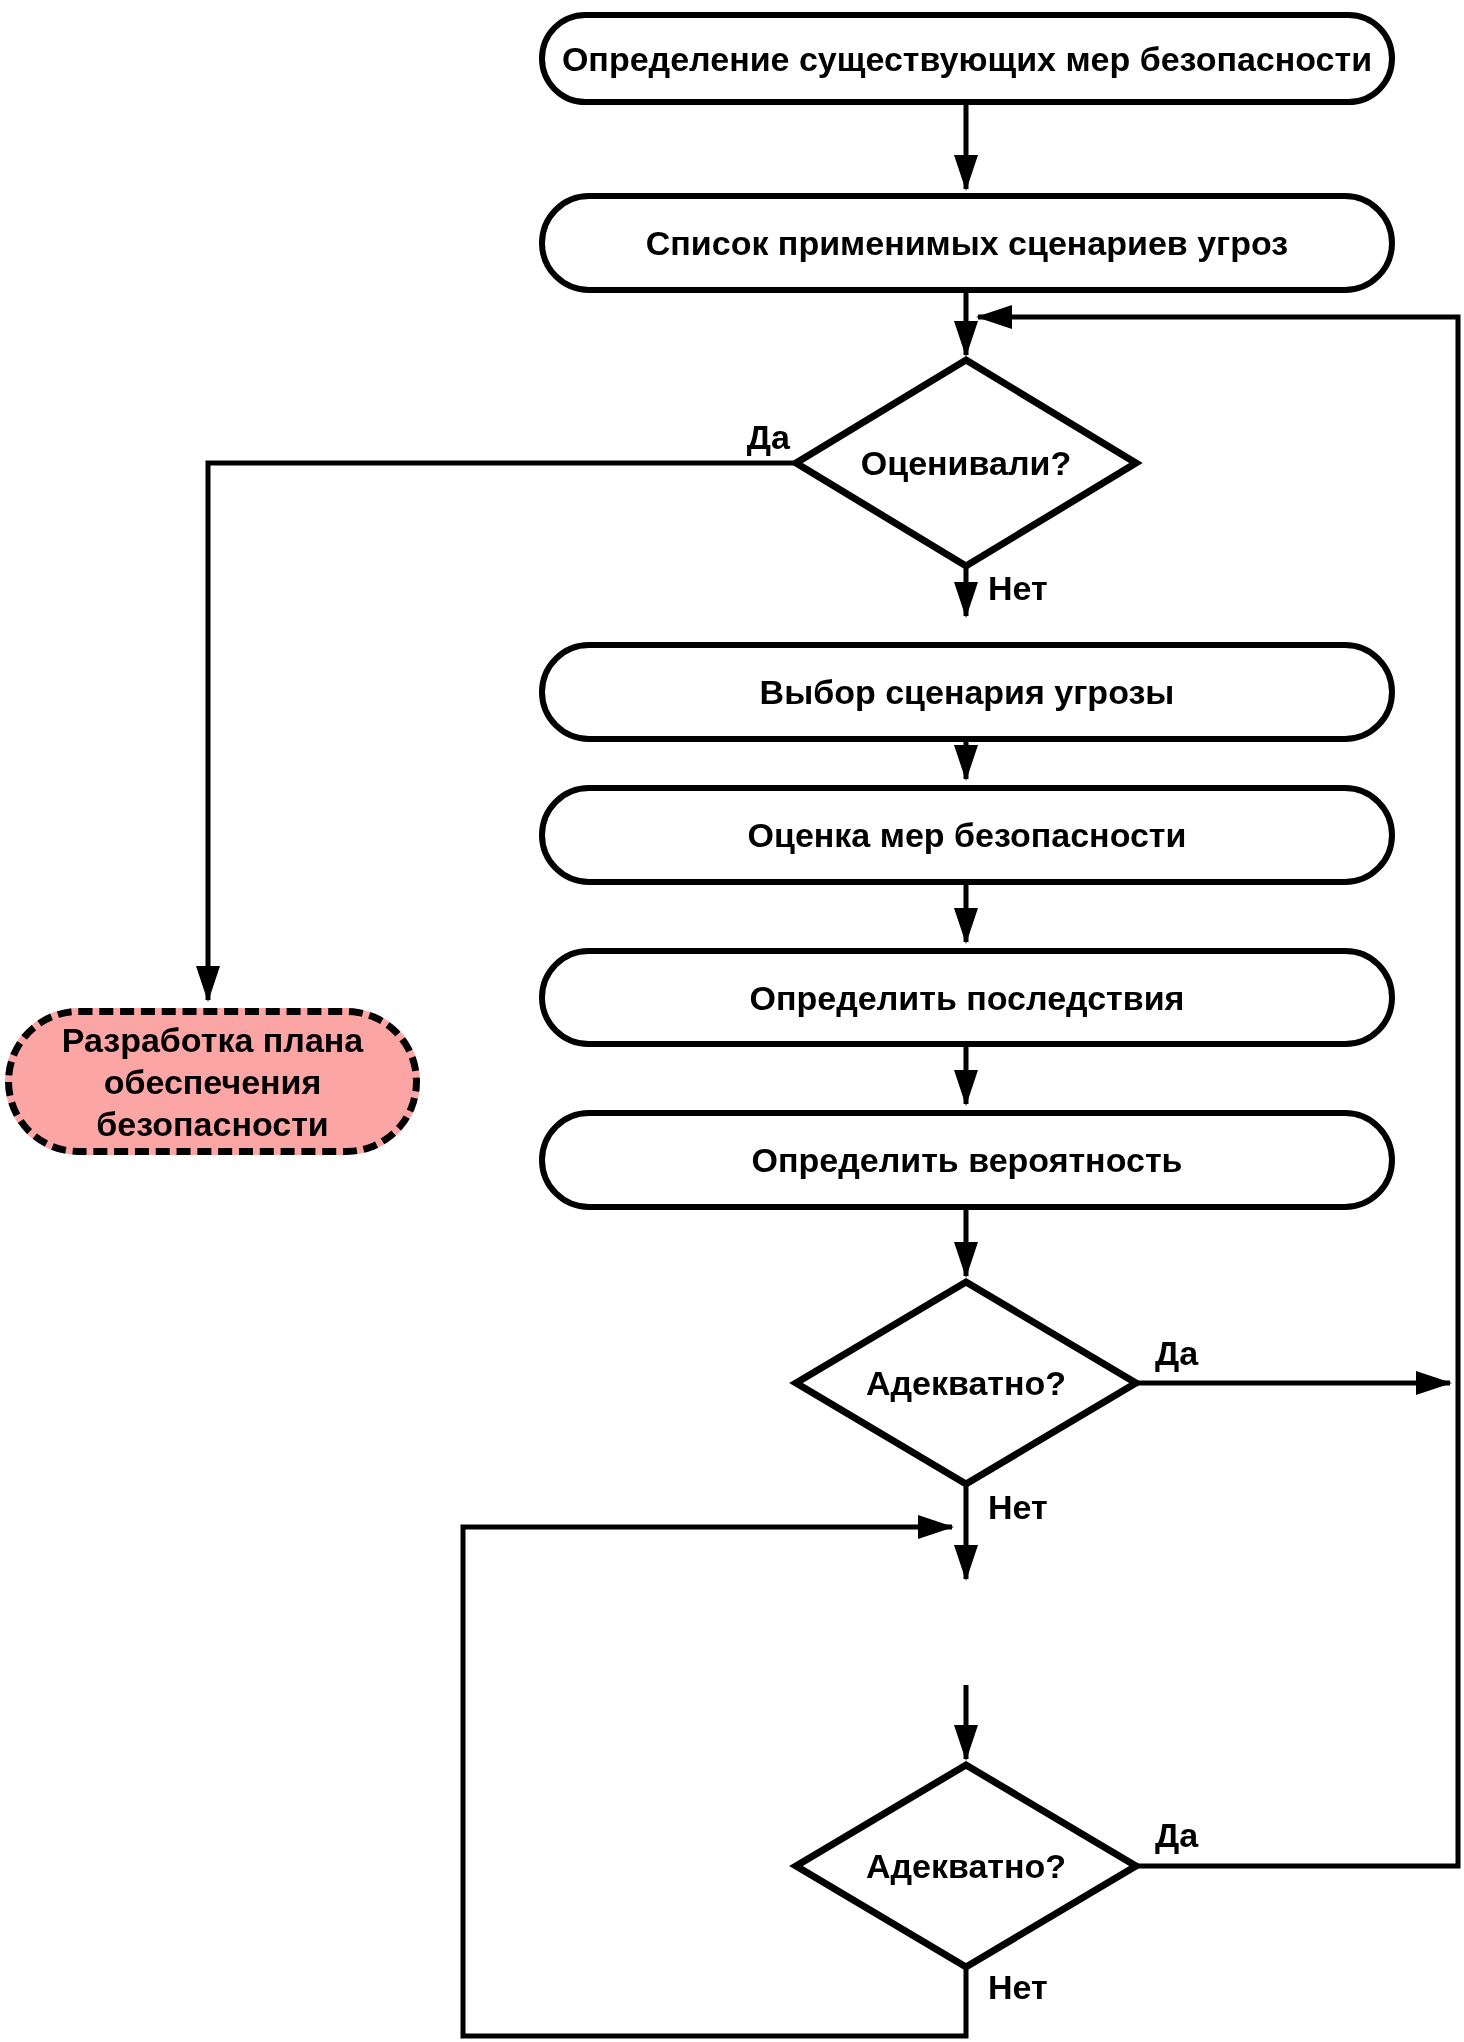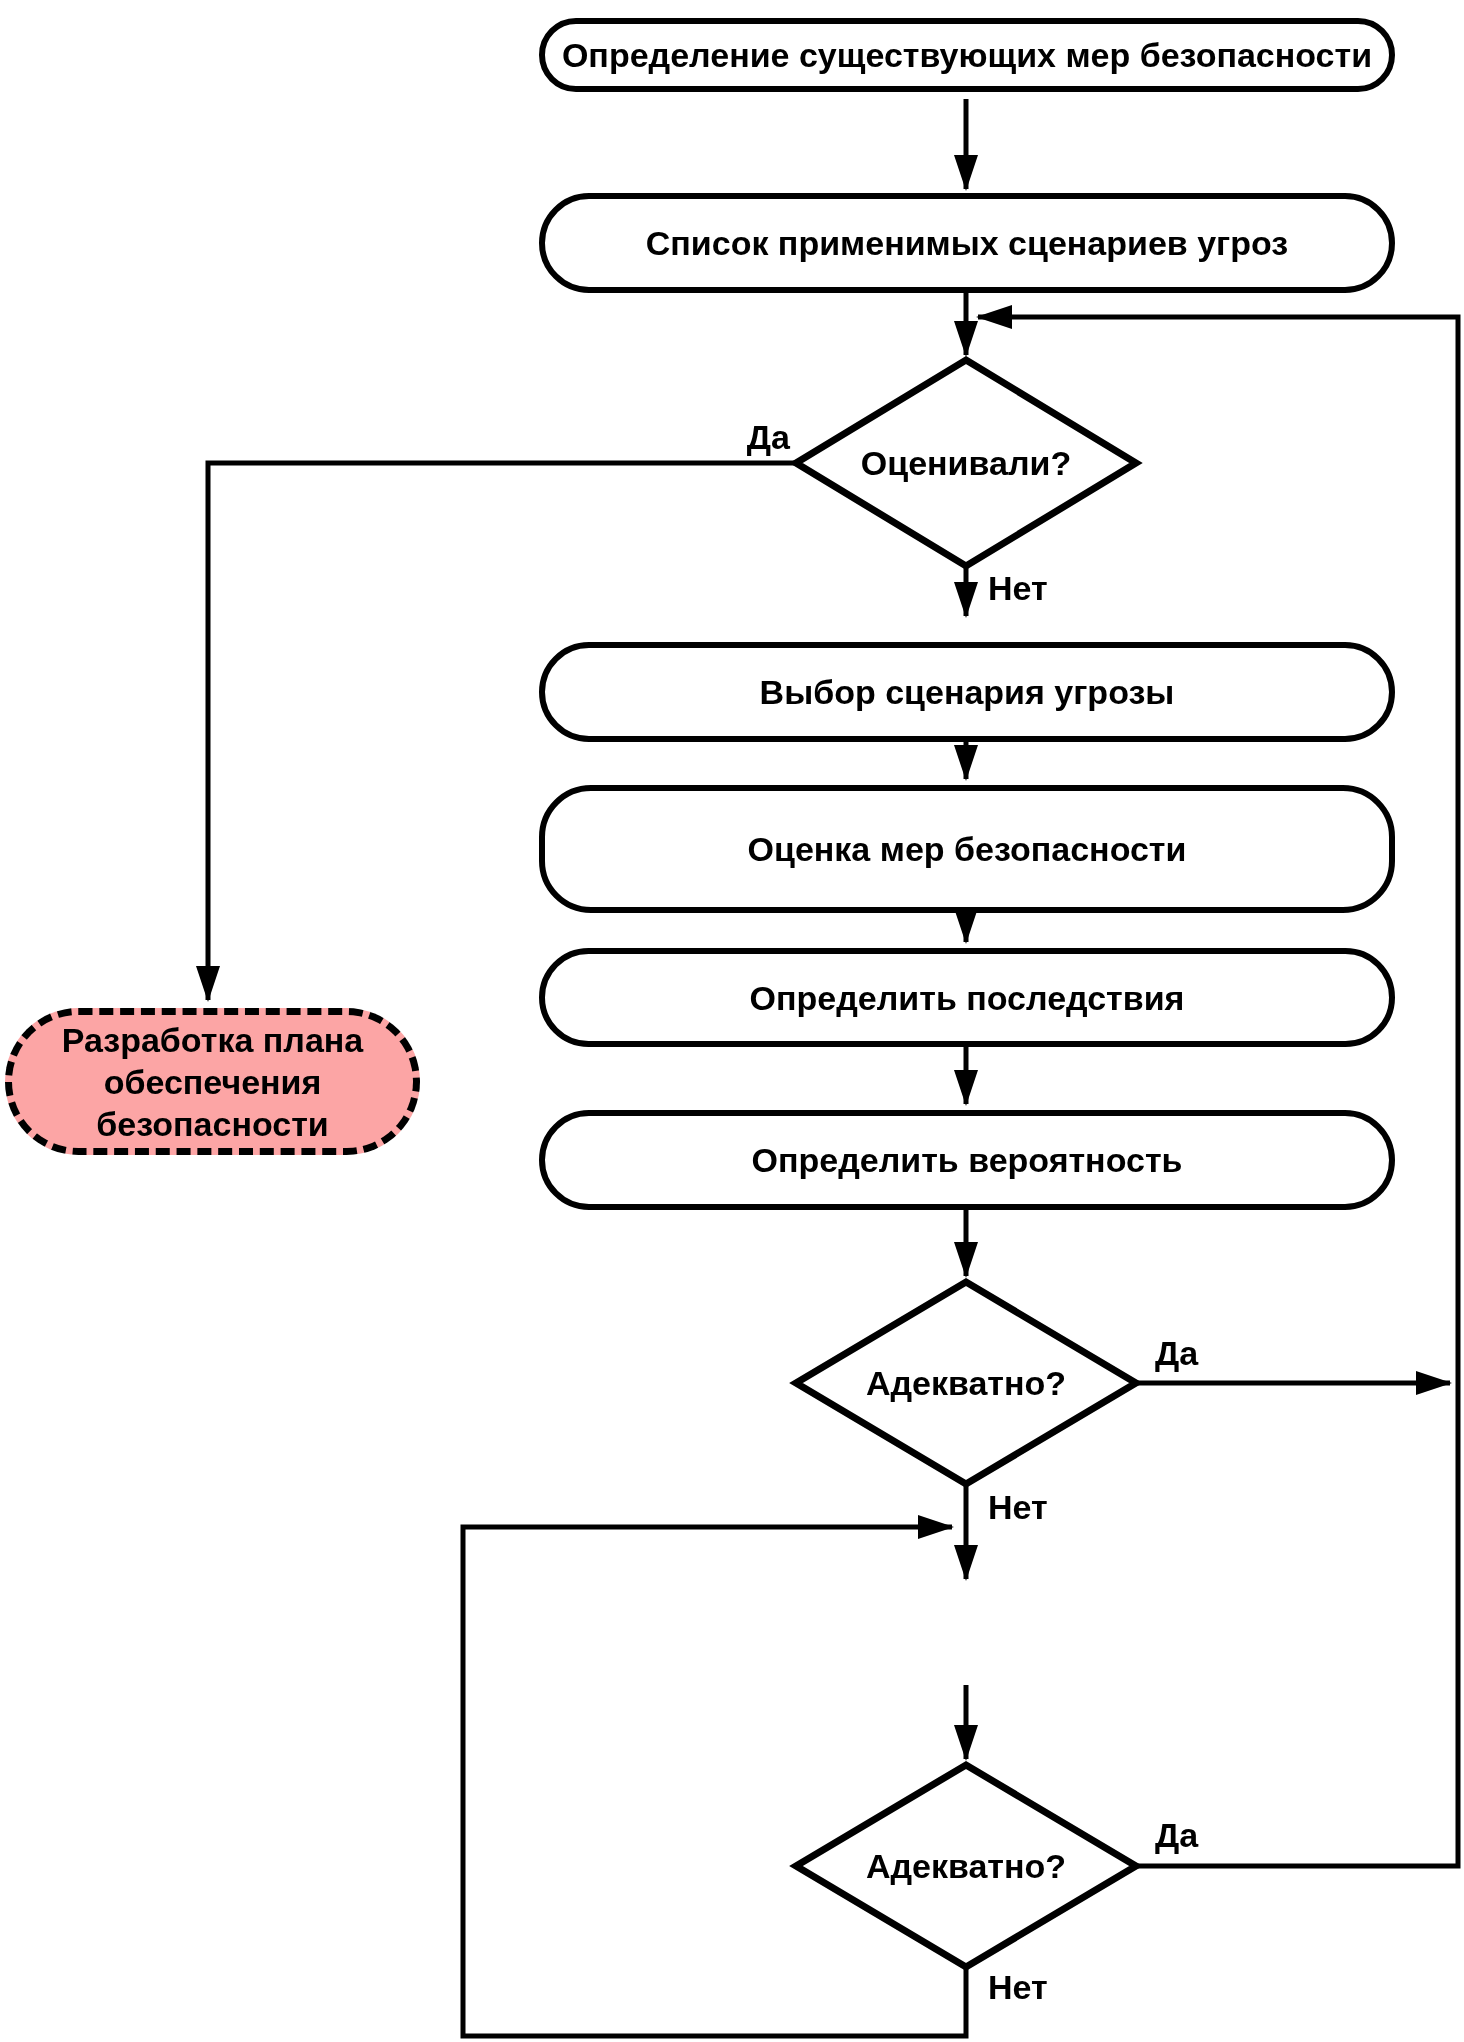--- a/index.html
+++ b/index.html
@@ -97,27 +97,27 @@
 
     <line x1="1136" y1="1383" x2="1450" y2="1383" stroke="#000" stroke-width="5" marker-end="url(#arr)"></line>
 
     <polyline points="966,1967 966,2036 463,2036 463,1527 952,1527" fill="none" stroke="#000" stroke-width="5" marker-end="url(#arr)"></polyline>
 
     <polygon points="966,360 1136,463 966,566 796,463" fill="#ffffff" stroke="#000000" stroke-width="7"></polygon>
     <polygon points="966,1282 1136,1383 966,1484 796,1383" fill="#ffffff" stroke="#000000" stroke-width="7"></polygon>
     <polygon points="966,1765 1136,1866 966,1967 796,1866" fill="#ffffff" stroke="#000000" stroke-width="7"></polygon>
   </svg>
 
-  <div class="stadium" style="top:18px; height:74px;">Определение существующих мер безопасности</div>
+  <div class="stadium" style="top:12px; height:93px;">Определение существующих мер безопасности</div>
 
   <div class="stadium" style="top:193px; height:100px;">Список применимых сценариев угроз</div>
 
   <div class="stadium" style="top:622px; height:100px;margin-top:20px;">Выбор сценария угрозы</div>
 
-  <div class="stadium" style="top:785px; height:128px;">Оценка мер безопасности</div>
+  <div class="stadium" style="top:785px; height:100px;">Оценка мер безопасности</div>
 
   <div class="stadium" style="top:948px; height:99px;">Определить последствия</div>
 
   <div class="stadium" style="top:1110px; height:100px;">Определить вероятность</div>
 
 
   <div class="dashed-terminal">
     <div>Разработка плана</div>
     <div>обеспечения</div>
     <div>безопасности</div>

